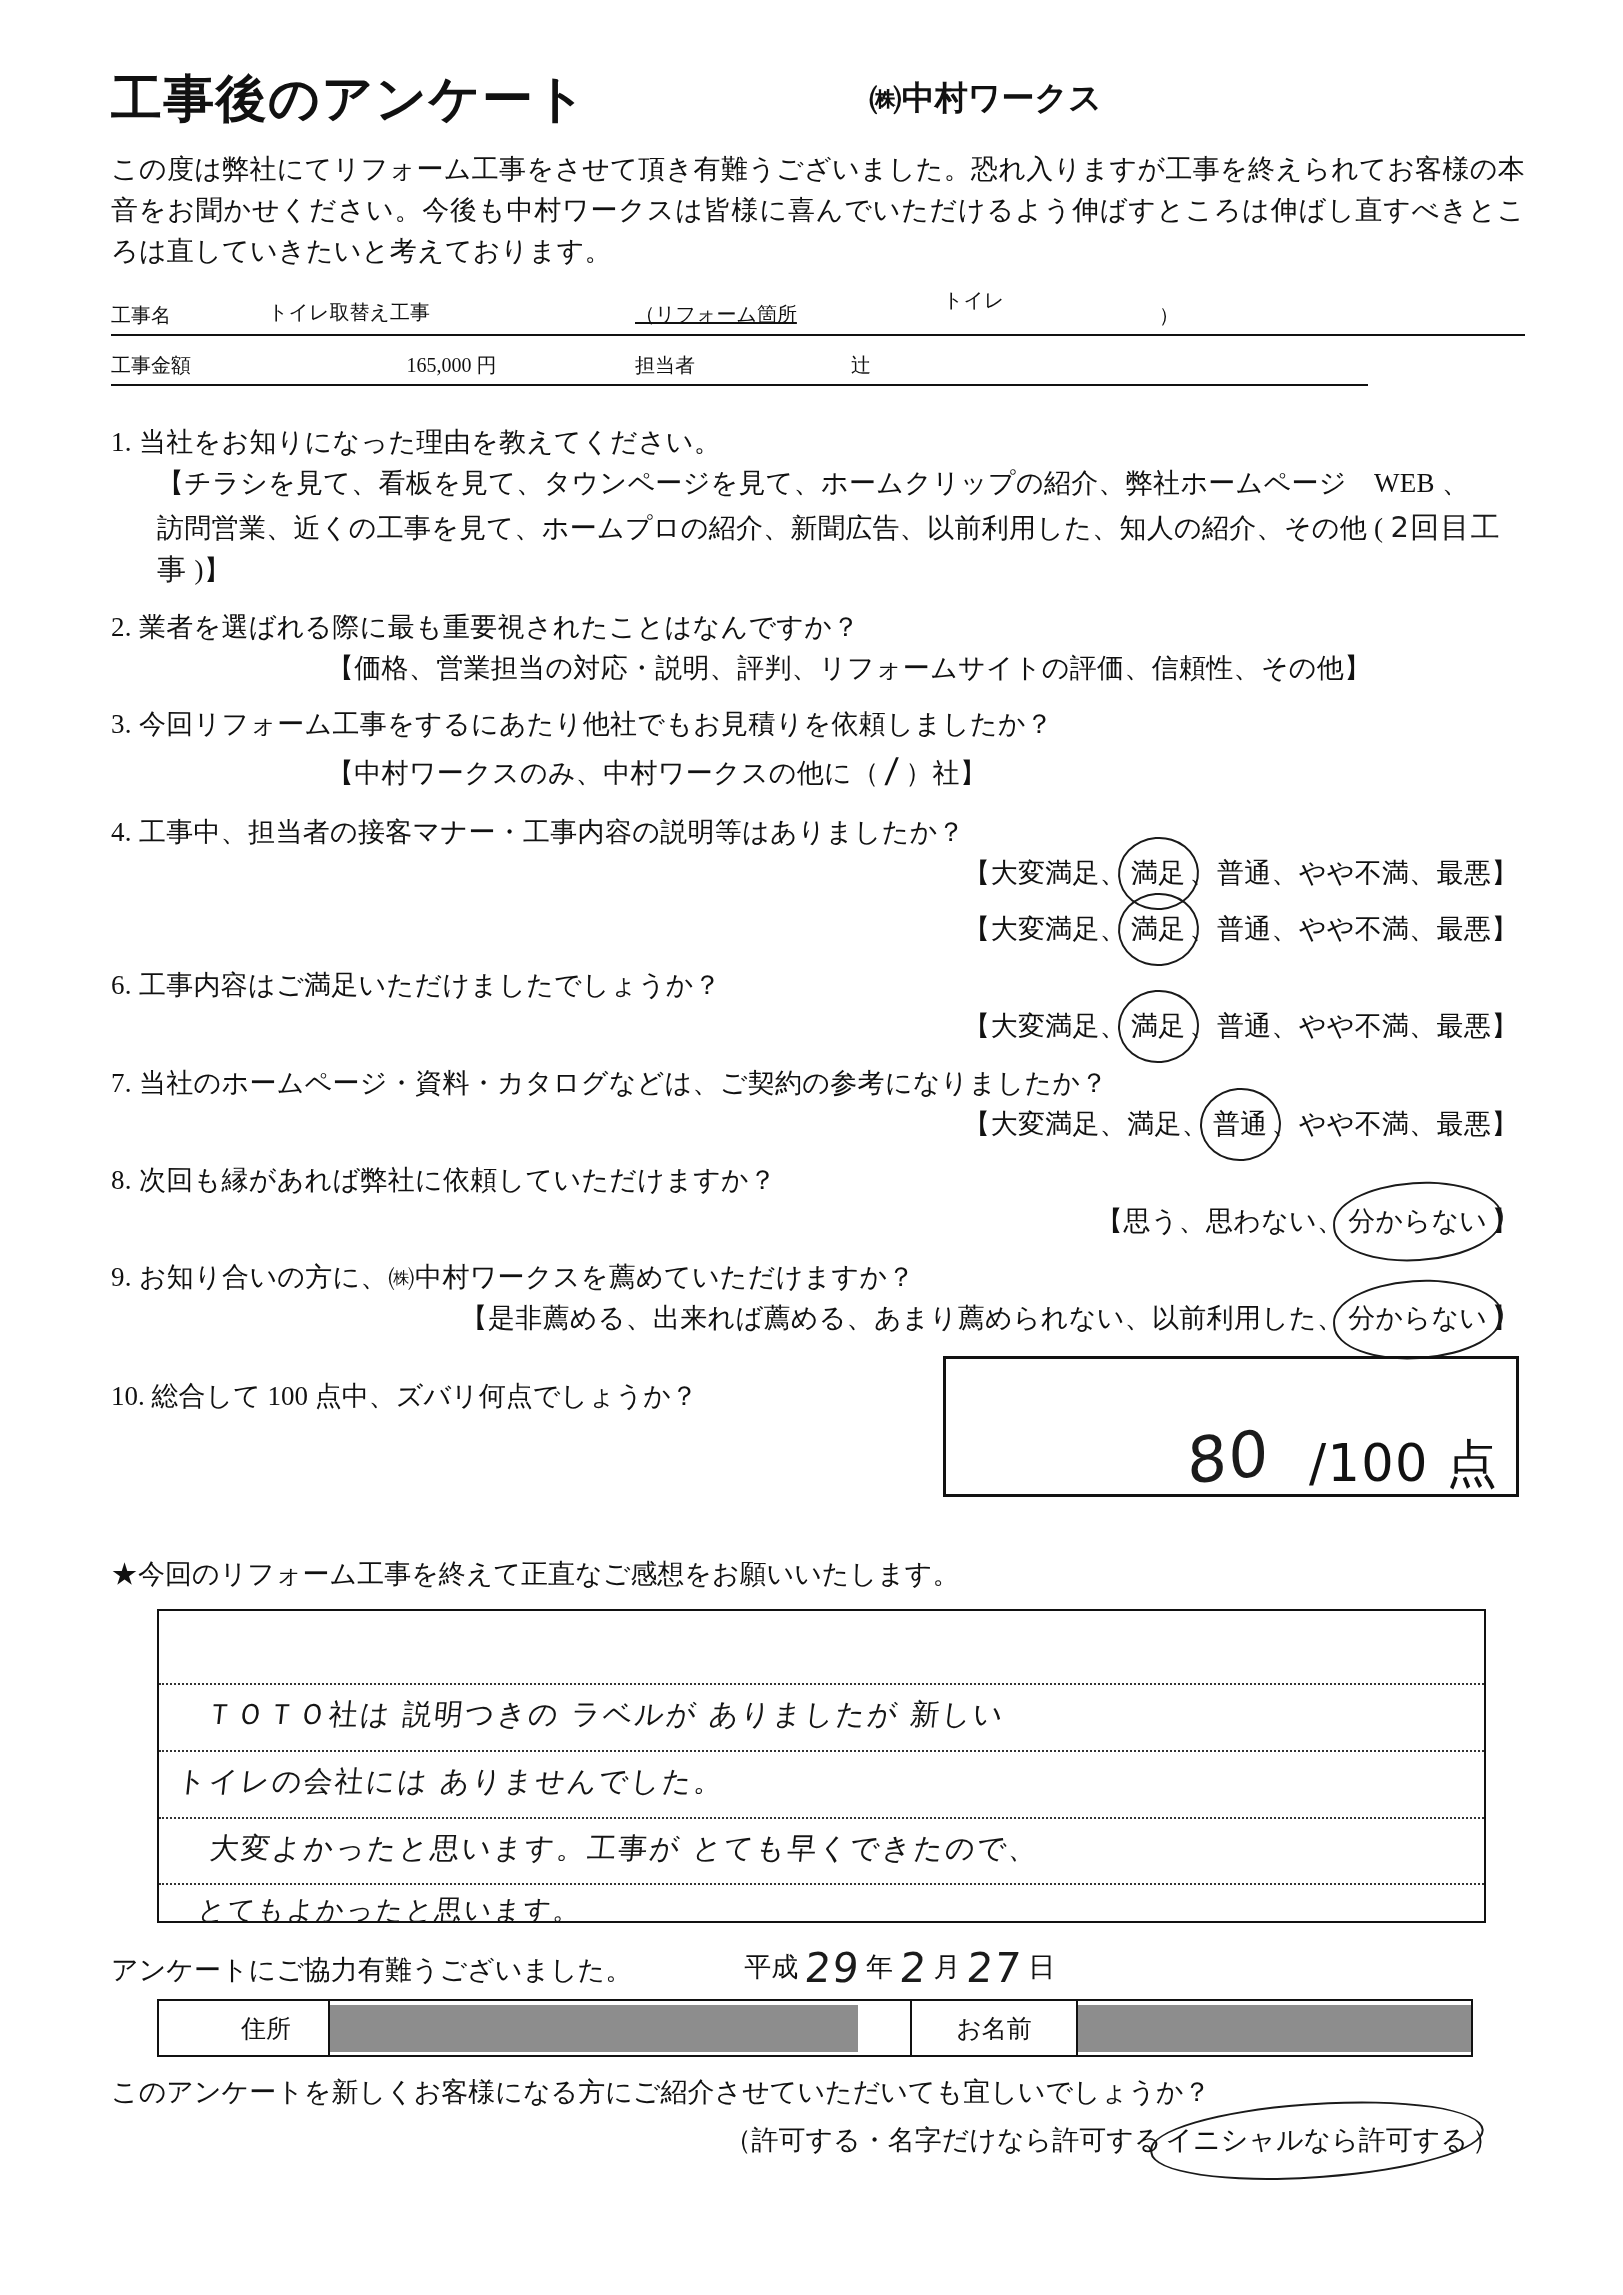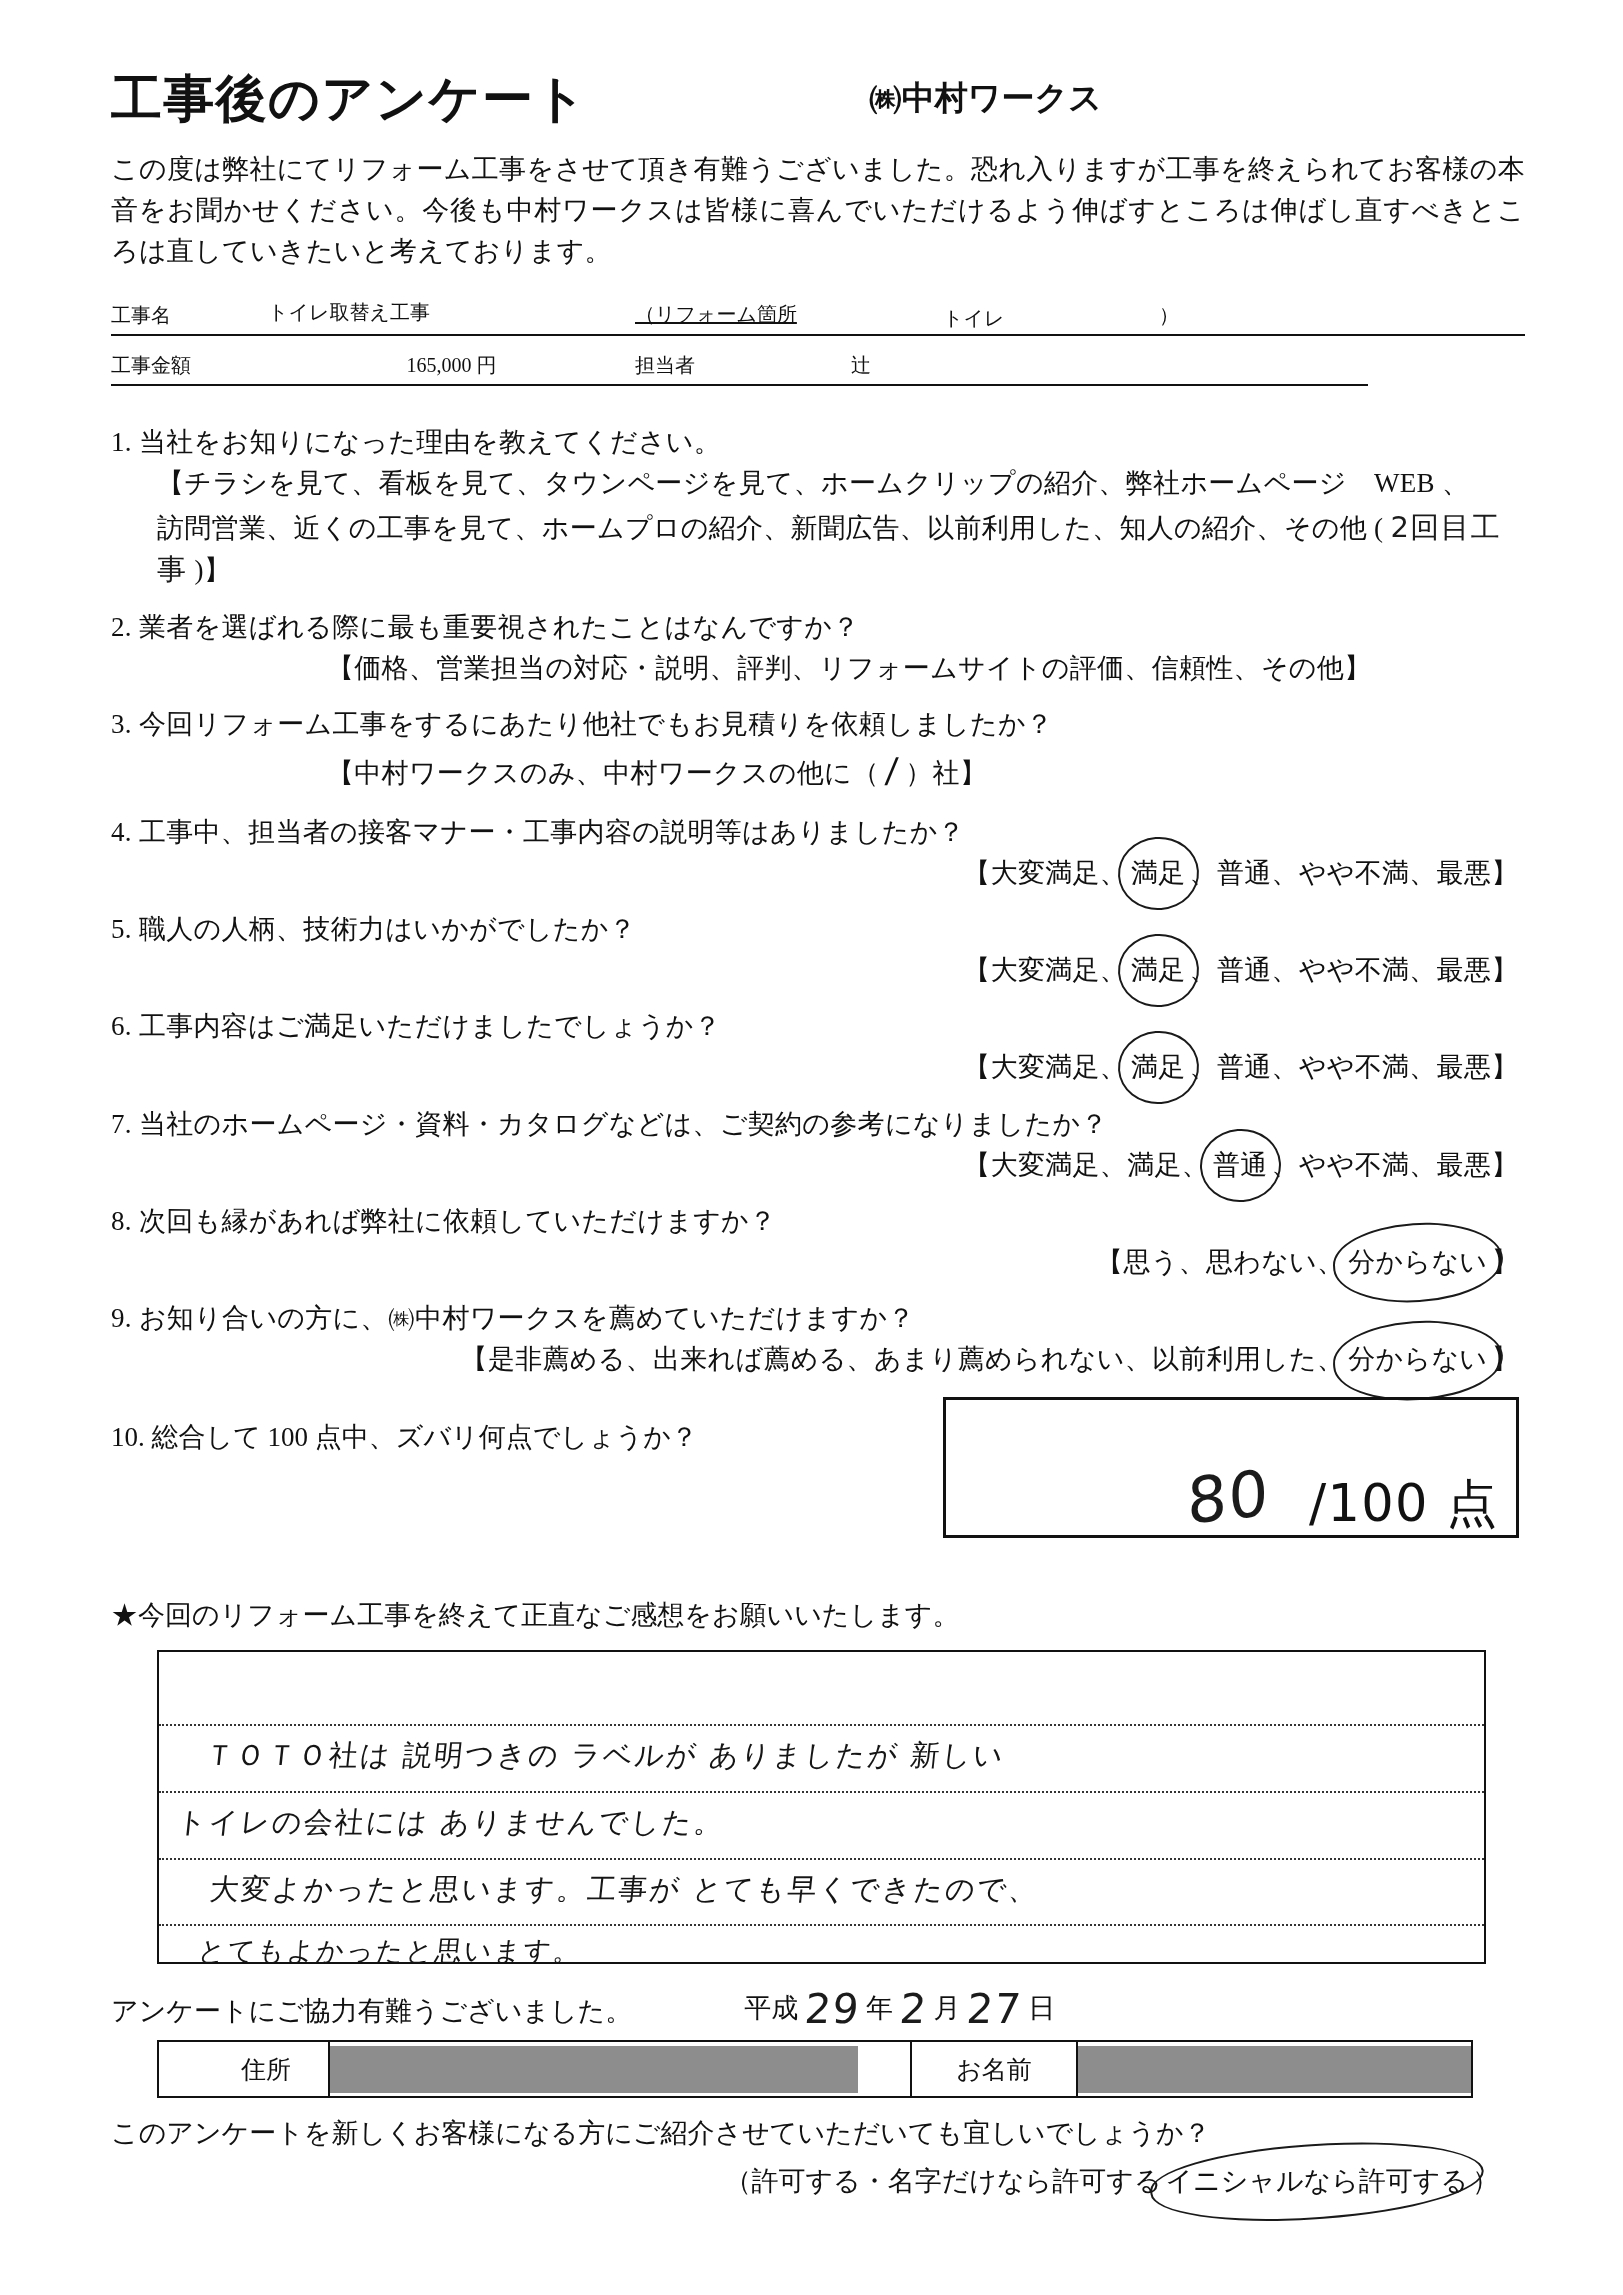--- a/index.html
+++ b/index.html
@@ -79,21 +79,21 @@
     width: 157px;
     padding-bottom: 5.2px;
     flex: none;
   }
   .val {
     padding-bottom: 8px;
     flex: none;
   }
   .val-name { width: 367px; }
   .paren { width: 308px; padding-bottom: 6px; flex: none; text-decoration: underline; }
-  .val-place { padding-bottom: 2px; flex: none; width: 216px;}
+  .val-place { padding-bottom: 20px; flex: none; width: 216px;}
   .paren-close { padding-bottom: 5.2px; }
   .val-amount { width: 367px; text-align: center; padding-bottom: 5.2px;}
   .lbl-staff { width: 216px; padding-bottom: 5.2px; flex: none;}
   .val-staff { padding-bottom: 5.2px; }
 
   
   .questions {
     margin-top: 37px;
     font-size: 27px;
   }
@@ -380,24 +380,20 @@
       <div class="q-text">
         <span>4.</span>
         <span>工事中、担当者の接客マナー・工事内容の説明等はありましたか？</span>
       </div>
       <div class="q-opts opts-right">
         <span>【</span><span>大変満足</span><span>、</span><span class="circled">満足</span><span>、</span><span>普通</span><span>、</span><span>やや不満</span><span>、</span><span>最悪</span><span>】</span>
       </div>
     </div>
 
     <div class="q-block">
-      <div class="q-text">
-        <span>5.</span>
-        <span>職人の人柄、技術力はいかがでしたか？</span>
-      </div>
       <div class="q-opts opts-right">
         <span>【</span><span>大変満足</span><span>、</span><span class="circled">満足</span><span>、</span><span>普通</span><span>、</span><span>やや不満</span><span>、</span><span>最悪</span><span>】</span>
       </div>
     </div>
 
     <div class="q-block">
       <div class="q-text">
         <span>6.</span>
         <span>工事内容はご満足いただけましたでしょうか？</span>
       </div>

